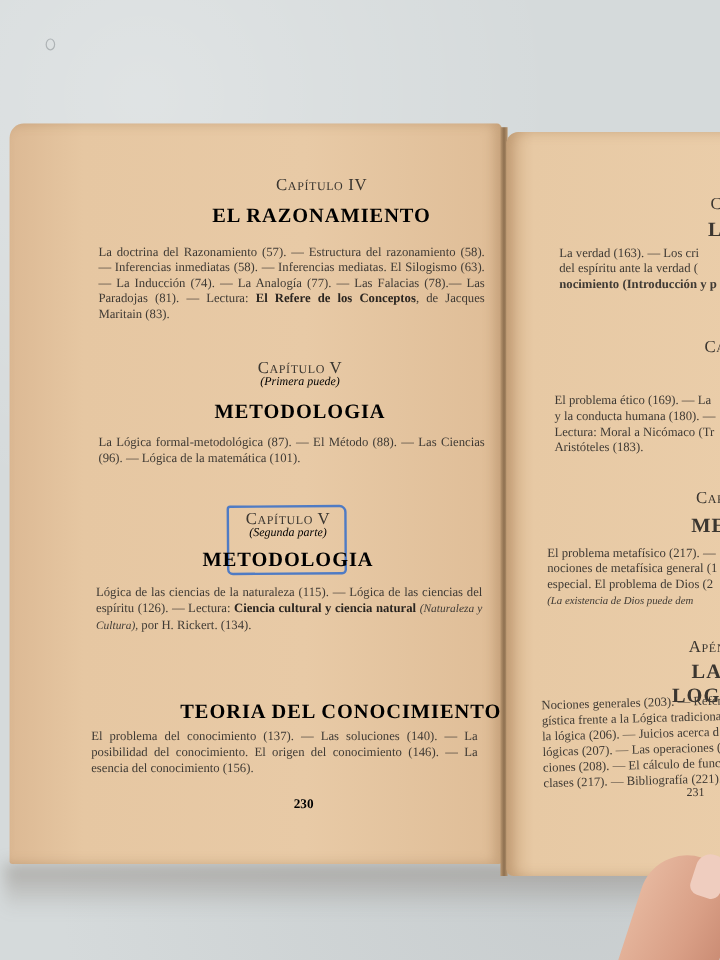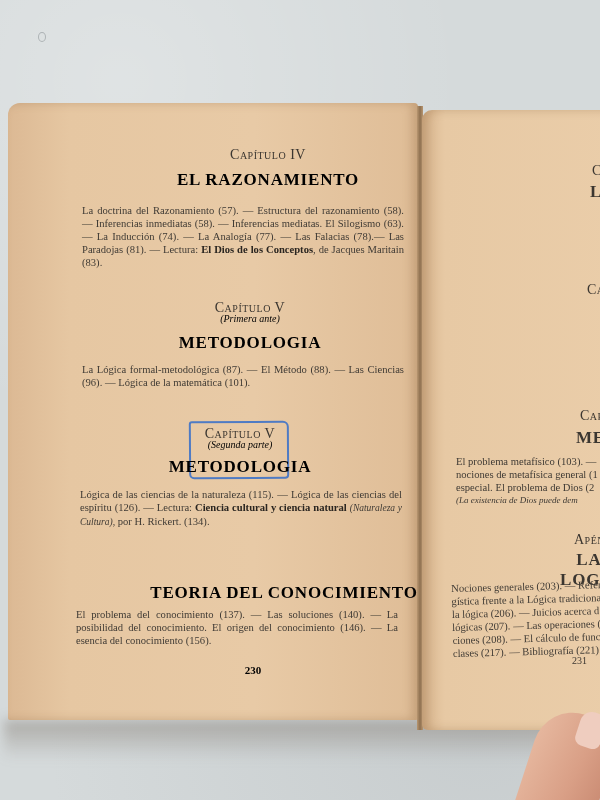--- a/index.html
+++ b/index.html
@@ -78,25 +78,25 @@
 <div class="speck"></div>
 <div class="shadow"></div>
 
 <div class="page page-left"></div>
 <div class="gutter"></div>
 
 <div class="block cap" style="left:8px;top:147px;width:520px;">Capítulo IV</div>
 <div class="block title" style="left:8px;top:170px;width:520px;">EL RAZONAMIENTO</div>
 <div class="block para" style="left:82px;top:204px;width:322px;">
   <span>La doctrina del Razonamiento (57). — Estructura del razonamiento (58). — Inferencias inmediatas (58). — Inferencias mediatas. El Silogismo (63). — La Inducción (74). — La Analogía (77). — Las Falacias (78).— Las Paradojas (81). — Lectura:</span>
-  <b>El Dios de los Conceptos</b><span>, de Jacques Maritain (83).</span>
+  <b>El Refere de los Conceptos</b><span>, de Jacques Maritain (83).</span>
 </div>
 
 <div class="block cap" style="left:8px;top:300px;width:484px;">Capítulo V</div>
-<div class="block parte" style="left:8px;top:313px;width:484px;">(Primera ante)</div>
+<div class="block parte" style="left:8px;top:313px;width:484px;">(Primera puede)</div>
 <div class="block title" style="left:8px;top:333px;width:484px;">METODOLOGIA</div>
 <div class="block para" style="left:82px;top:363px;width:322px;">La Lógica formal-metodológica (87). — El Método (88). — Las Ciencias (96). — Lógica de la matemática (101).</div>
 
 <div class="box"></div>
 <div class="block cap" style="left:8px;top:426px;width:464px;">Capítulo V</div>
 <div class="block parte" style="left:8px;top:439px;width:464px;">(Segunda parte)</div>
 <div class="block title" style="left:8px;top:457px;width:464px;">METODOLOGIA</div>
 <div class="block para" style="left:80px;top:488px;width:322px;">
   <span>Lógica de las ciencias de la naturaleza (115). — Lógica de las ciencias del espíritu (126). — Lectura:</span>
   <b>Ciencia cultural y ciencia natural</b>
@@ -105,27 +105,38 @@
 
 <div class="block cap" style="left:8px;top:563px;width:500px;text-align:right;">Capítulo VI</div>
 <div class="block title" style="left:8px;top:583px;width:500px;margin-left:26px;">TEORIA DEL CONOCIMIENTO</div>
 <div class="block para" style="left:76px;top:608px;width:322px;">El problema del conocimiento (137). — Las soluciones (140). — La posibilidad del conocimiento. El origen del conocimiento (146). — La esencia del conocimiento (156).</div>
 
 <div class="block pnum" style="left:8px;top:664px;width:490px;">230</div>
 
 <div class="page page-right">
   <div class="block cap" style="left:170px;top:53px;">C</div>
   <div class="block title" style="left:168px;top:72px;">L</div>
+  <div class="block para rp" style="left:44px;top:95px;">
+    <div>La verdad (163). — Los cri</div>
+    <div>del espíritu ante la verdad (</div>
+    <div style="font-weight:bold">nocimiento (Introducción y p</div>
+  </div>
 
   <div class="block cap" style="left:165px;top:172px;">Cap</div>
+  <div class="block para rp" style="left:40px;top:218px;">
+    <div>El problema ético (169). — La</div>
+    <div>y la conducta humana (180). —</div>
+    <div>Lectura: Moral a Nicómaco (Tr</div>
+    <div>Aristóteles (183).</div>
+  </div>
 
   <div class="block cap" style="left:158px;top:298px;">Capít</div>
   <div class="block title" style="left:154px;top:318px;">METAF</div>
   <div class="block para rp" style="left:34px;top:345px;">
-    <div>El problema metafísico (103). —</div>
+    <div>El problema metafísico (217). —</div>
     <div>nociones de metafísica general (1</div>
     <div>especial. El problema de Dios (2</div>
     <div style="font-style:italic;font-size:9px">(La existencia de Dios puede dem</div>
   </div>
 
   <div class="block cap" style="left:152px;top:422px;">Apéndi</div>
   <div class="block title" style="left:138px;top:440px;">LA LOGIS</div>
   <div class="block para rp" style="left:30px;top:470px;transform:rotate(-1.5deg);">
     <div>Nociones generales (203). — Refere</div>
     <div>gística frente a la Lógica tradicional</div>

